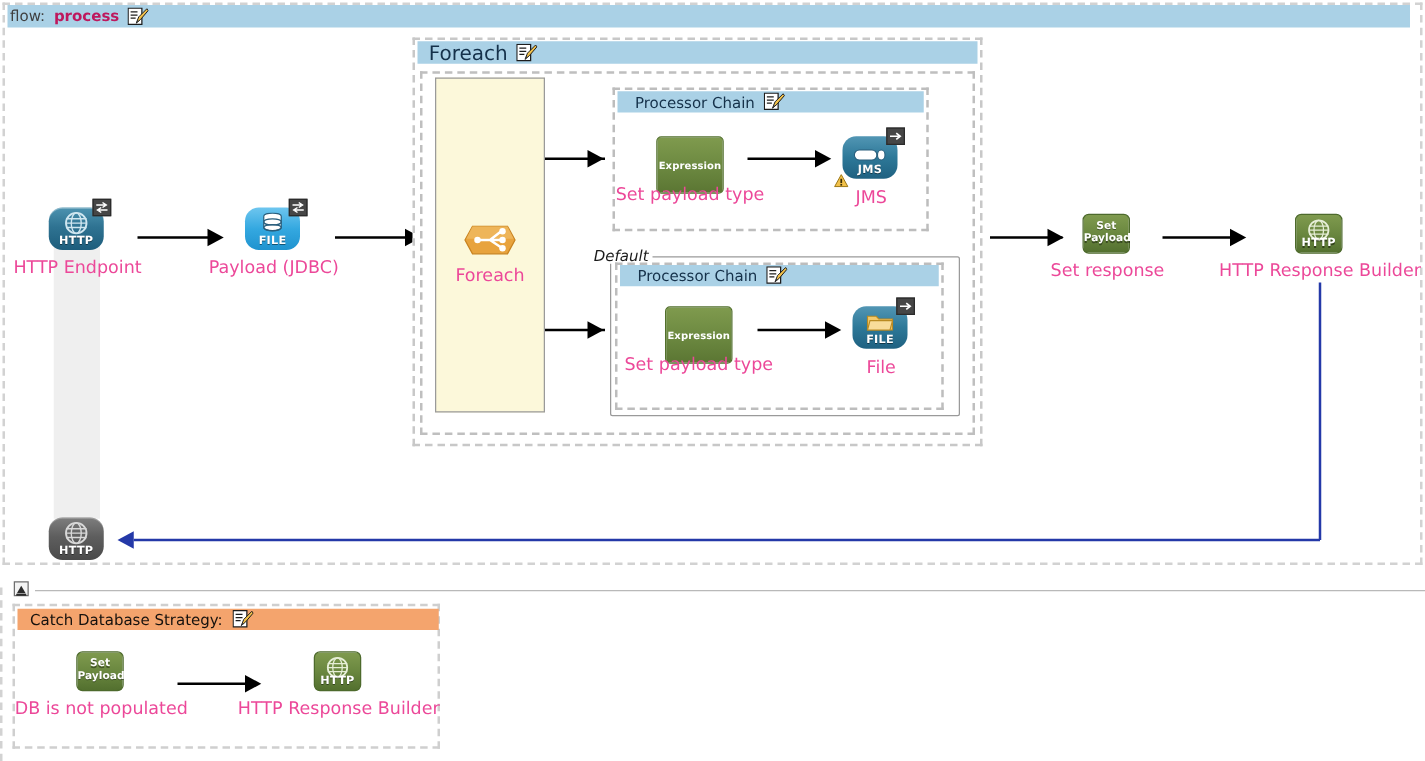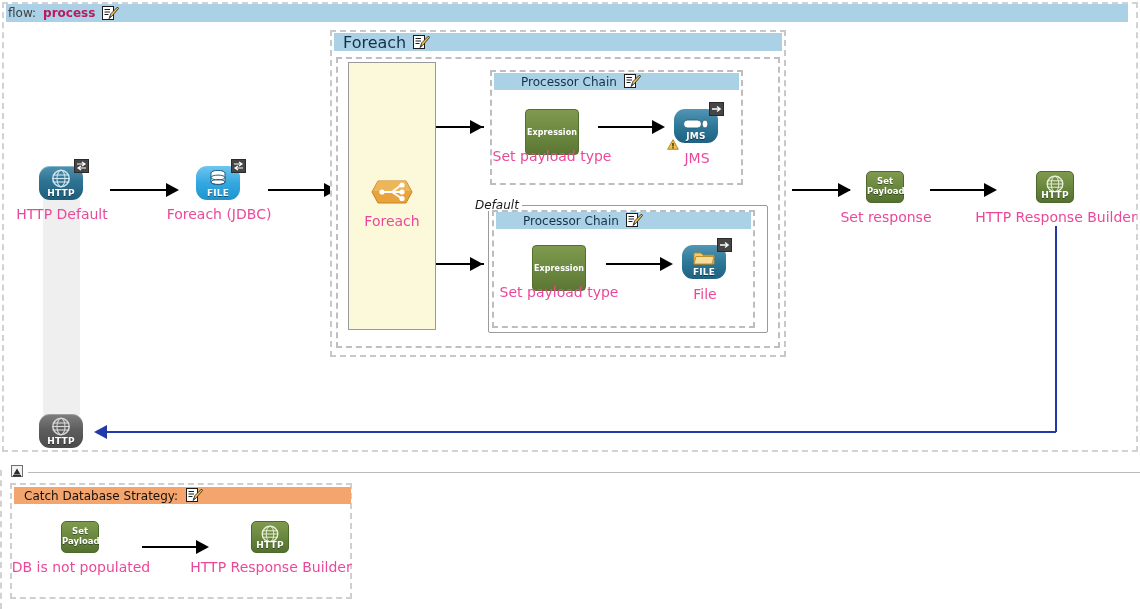--- a/index.html
+++ b/index.html
@@ -77,21 +77,21 @@
     position: absolute;
     border: 2px dashed #bdbdbd;
     box-sizing: border-box;
     background: #ffffff;
   }
   .pchain-header {
     position: absolute;
     background: #aad1e6;
     display: flex;
     align-items: center;
-    padding-left: 27px;
+    padding-left: 14px;
     box-sizing: border-box;
     gap: 7px;
     font-size: 12px;
     color: #15314a;
   }
 
   
   .group-box {
     position: absolute;
     border: 1px solid #9a9a9a;
@@ -318,21 +318,21 @@
         </svg>
       </div>
       <div class="icon-cap">HTTP</div>
       <div class="badge">
         <svg width="11" height="10" viewBox="0 0 11 10">
           <path d="M1,3 L8,3 M6,1 L9,3 L6,5" stroke="#ffffff" stroke-width="1.2" fill="none"></path>
           <path d="M10,7 L3,7 M5,5 L2,7 L5,9" stroke="#ffffff" stroke-width="1.2" fill="none"></path>
         </svg>
       </div>
     </div>
-    <div class="node-label" style="top:40px;">HTTP Default</div>
+    <div class="node-label" style="top:40px;">HTTP Endpoint</div>
   </div>
 
   <div class="arrow-line" style="left:110px; top:189px; width:58px;"></div>
   <div class="arrow-head" style="left:166px; top:183px;"></div>
 
   <div class="node" style="left:196px; top:166px; width:46px;">
     <div class="ico-jdbc">
       <div class="globe-wrap" style="top:4px;">
         <svg width="18" height="17" viewBox="0 0 18 17">
           <ellipse cx="9" cy="3" rx="7" ry="2.6" fill="#ffffff" stroke="#2a5f7d" stroke-width="1"></ellipse>
@@ -342,21 +342,21 @@
         </svg>
       </div>
       <div class="icon-cap">FILE</div>
       <div class="badge">
         <svg width="11" height="10" viewBox="0 0 11 10">
           <path d="M1,3 L8,3 M6,1 L9,3 L6,5" stroke="#ffffff" stroke-width="1.2" fill="none"></path>
           <path d="M10,7 L3,7 M5,5 L2,7 L5,9" stroke="#ffffff" stroke-width="1.2" fill="none"></path>
         </svg>
       </div>
     </div>
-    <div class="node-label" style="top:40px;">Foreach (JDBC)</div>
+    <div class="node-label" style="top:40px;">Payload (JDBC)</div>
   </div>
 
   <div class="arrow-line" style="left:268px; top:189px; width:58px;"></div>
   <div class="arrow-head" style="left:324px; top:183px;"></div>
 
   <div class="foreach-outer" style="left:330px; top:30px; width:456px; height:327px;"></div>
   <div class="foreach-header" style="left:334px; top:33px; width:448px; height:18px;">
     <span>Foreach</span>
     <span class="edit-icon">
       <svg width="17" height="15" viewBox="0 0 17 15">

